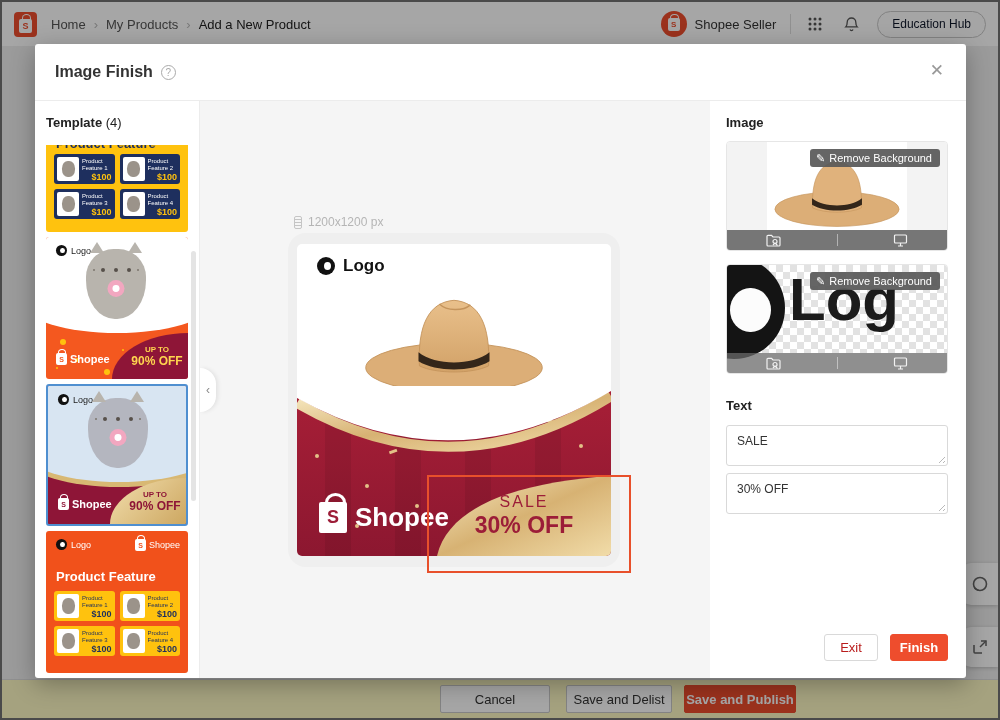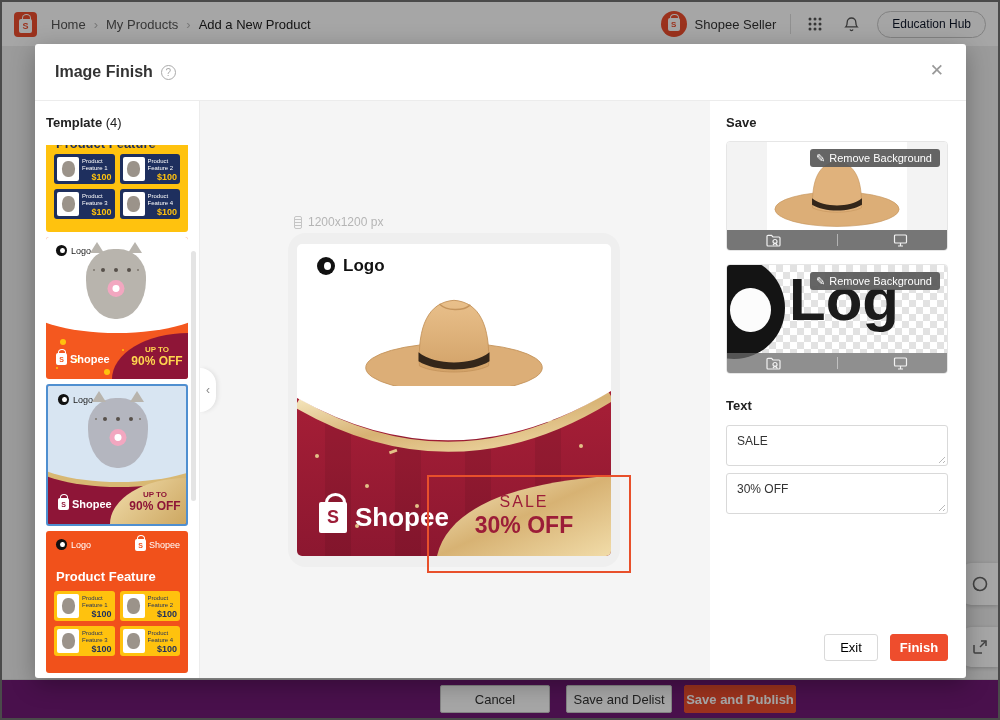--- a/index.html
+++ b/index.html
@@ -25,21 +25,21 @@
   .topbar-right { margin-left:auto; display:flex; align-items:center; }
   .avatar { width:26px; height:26px; border-radius:50%; background:#EE4D2D; position:relative; margin-right:8px; }
   .avatar .bag { width:12px; height:13px; position:absolute; left:7px; top:7px; }
   .avatar .bag::before { border-width:1.5px; }
   .avatar .s { font-size:8px; color:#EE4D2D; }
   .account-name { font-size:13px; color:#333; margin-right:14px; }
   .tb-divider { width:1px; height:20px; background:#ddd; margin-right:14px; }
   .tb-icon { width:20px; height:20px; margin-right:16px; display:flex; align-items:center; justify-content:center; cursor:pointer; }
   .edu-btn { height:27px; padding:0 14px; border:1px solid #c8c8c8; border-radius:14px; background:#fdfdfd;
              font-size:12px; color:#0f172a; display:flex; align-items:center; cursor:pointer; }
-  .bottombar { position:absolute; bottom:0; left:0; right:0; height:39px; background:#701a75; border-top:1px solid #dcdcdc; }
+  .bottombar { position:absolute; bottom:0; left:0; right:0; height:39px; background:#fef9c3; border-top:1px solid #dcdcdc; }
   .bb-btn { position:absolute; top:5px; height:28px; border-radius:2px; font-size:13px; font-family:inherit;
             border:1px solid #c9c9c9; background:#fff; color:#333; cursor:pointer; }
   .bb-cancel { left:438px; width:110px; }
   .bb-delist { left:564px; width:106px; }
   .bb-publish { left:682px; width:112px; background:#EE4D2D; border-color:#EE4D2D; color:#fff; font-weight:bold; }
   .float-tab { position:absolute; right:0; width:37px; background:#fff; border-radius:10px 0 0 10px;
                box-shadow:0 1px 4px rgba(0,0,0,.2); display:flex; align-items:center; justify-content:center; cursor:pointer; }
   .ft-chat { top:561px; height:42px; }
   .ft-expand { top:625px; height:40px; }
 
@@ -182,21 +182,21 @@
   .rb-btn .pen { font-size:11px; margin-right:4px; }
   .ta-wrap { position:absolute; left:16px; width:222px; height:41px; }
   .ta1 { top:324px; } .ta2 { top:372px; }
   .ta-wrap textarea { width:100%; height:100%; border:1px solid #d9d9d9; border-radius:3px; padding:8px 10px;
       font-size:12px; color:#333; font-family:inherit; resize:none; outline:none; }
   .ta-wrap::after { content:""; position:absolute; right:3px; bottom:3px; width:9px; height:9px; pointer-events:none;
       background:repeating-linear-gradient(135deg, transparent 0 2px, #b9b9b9 2px 3px);
       clip-path:polygon(100% 0, 100% 100%, 0 100%); }
   .rp-footer { position:absolute; right:18px; bottom:17px; display:flex; }
   .btn-exit { width:54px; height:27px; background:#fff; border:1px solid #d9d9d9; border-radius:3px;
-      font-size:13px; color:#000000; font-family:inherit; cursor:pointer; margin-right:12px; }
+      font-size:13px; color:#b91c1c; font-family:inherit; cursor:pointer; margin-right:12px; }
   .btn-finish { width:58px; height:27px; background:#EE4D2D; border:1px solid #EE4D2D; border-radius:3px;
       font-size:13px; color:#ffffff; font-weight:bold; font-family:inherit; cursor:pointer; }
 </style>
 </head>
 <body>
 
 <div class="screen">
 
   <div class="page">
     <div class="topbar">
@@ -502,21 +502,21 @@
             <div class="cv-sale">
               <div class="l1">SALE</div>
               <div class="l2">30% OFF</div>
             </div>
           </div>
         </div>
         <div class="sel-rect"></div>
       </div>
 
       <div class="right-panel">
-        <div class="rp-h h-image">Save</div>
+        <div class="rp-h h-image">Image</div>
 
         <div class="thumb thumb1">
           <div class="thumb-body">
             <svg class="hat-sm" viewBox="0 0 200 125">
               <ellipse cx="100" cy="94" rx="97" ry="27" fill="#DCAE77" stroke="#C4945C" stroke-width="1"></ellipse>
               <path d="M62,92 C60,48 72,22 100,20 C128,22 140,48 138,92 C120,101 80,101 62,92 Z" fill="#E0B27C" stroke="#C4945C" stroke-width="1"></path>
               <path d="M61,77 C80,92 120,92 139,77 L139,87 C120,99 80,99 61,87 Z" fill="#33261A"></path>
             </svg>
           </div>
           <div class="rb-btn">

